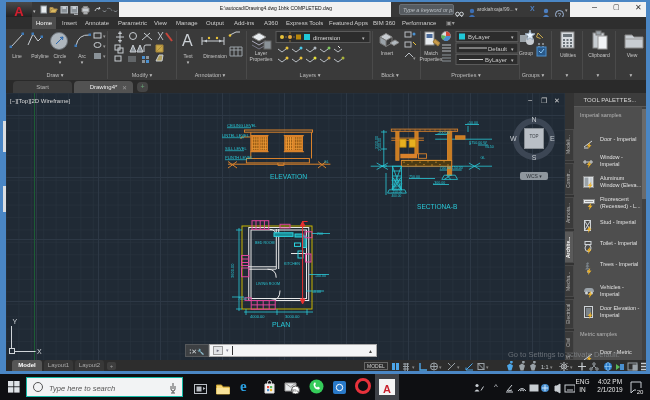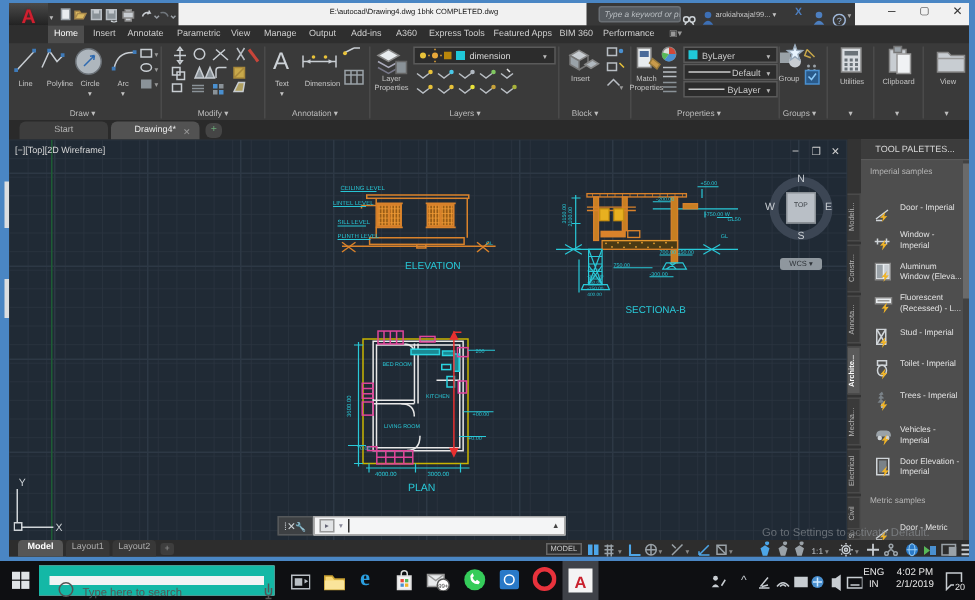--- a/index.html
+++ b/index.html
@@ -737,21 +737,21 @@
 <div class="abs" style="left:3px;top:186px;width:3px;height:26px;background:#dcdee0;z-index:60;"></div>
 <div id="taskbar">
   <svg class="abs" style="left:8px;top:7px;" width="12" height="12">
       <g fill="#dfe3e6">
         <rect x="0" y="0" width="5.4" height="5.4"></rect>
         <rect x="6.2" y="0" width="5.4" height="5.4"></rect>
         <rect x="0" y="6.2" width="5.4" height="5.4"></rect>
         <rect x="6.2" y="6.2" width="5.4" height="5.4"></rect>
       </g>
     </svg>
-  <div class="abs" style="left:26px;top:3px;width:157px;height:20px;background:#f2f3f4;border:7px solid #14b8a6;">
+  <div class="abs" style="left:26px;top:3px;width:157px;height:20px;background:#f2f3f4;border:1px solid #14b8a6;font-style:italic;">
     <div class="abs" style="left:6px;top:4px;width:10px;height:10px;border:1.5px solid #555;border-radius:50%;"></div>
     <div class="abs" style="left:22px;top:6px;font-size:7.5px;color:#555;">Type here to search</div>
     <svg class="abs" style="left:142px;top:4px;" width="8" height="12">
         <path d="M4 1 v6 M2 4 v3 a2 2 0 0 0 4 0 v-3 M4 9 v2 M2 11 h4" stroke="#555" fill="none"></path>
       </svg>
   </div>
   <div class="tico" style="left:194px;top:7px;"><svg width="13" height="12">
         <rect x="0.5" y="1.5" width="12" height="9" fill="none" stroke="#b9bec4"></rect>
         <rect x="2.5" y="3.5" width="5" height="5" fill="#b9bec4"></rect>
         <path d="M9 4 l2.5 1.5 l-2.5 1.5 z" fill="#b9bec4"></path>

